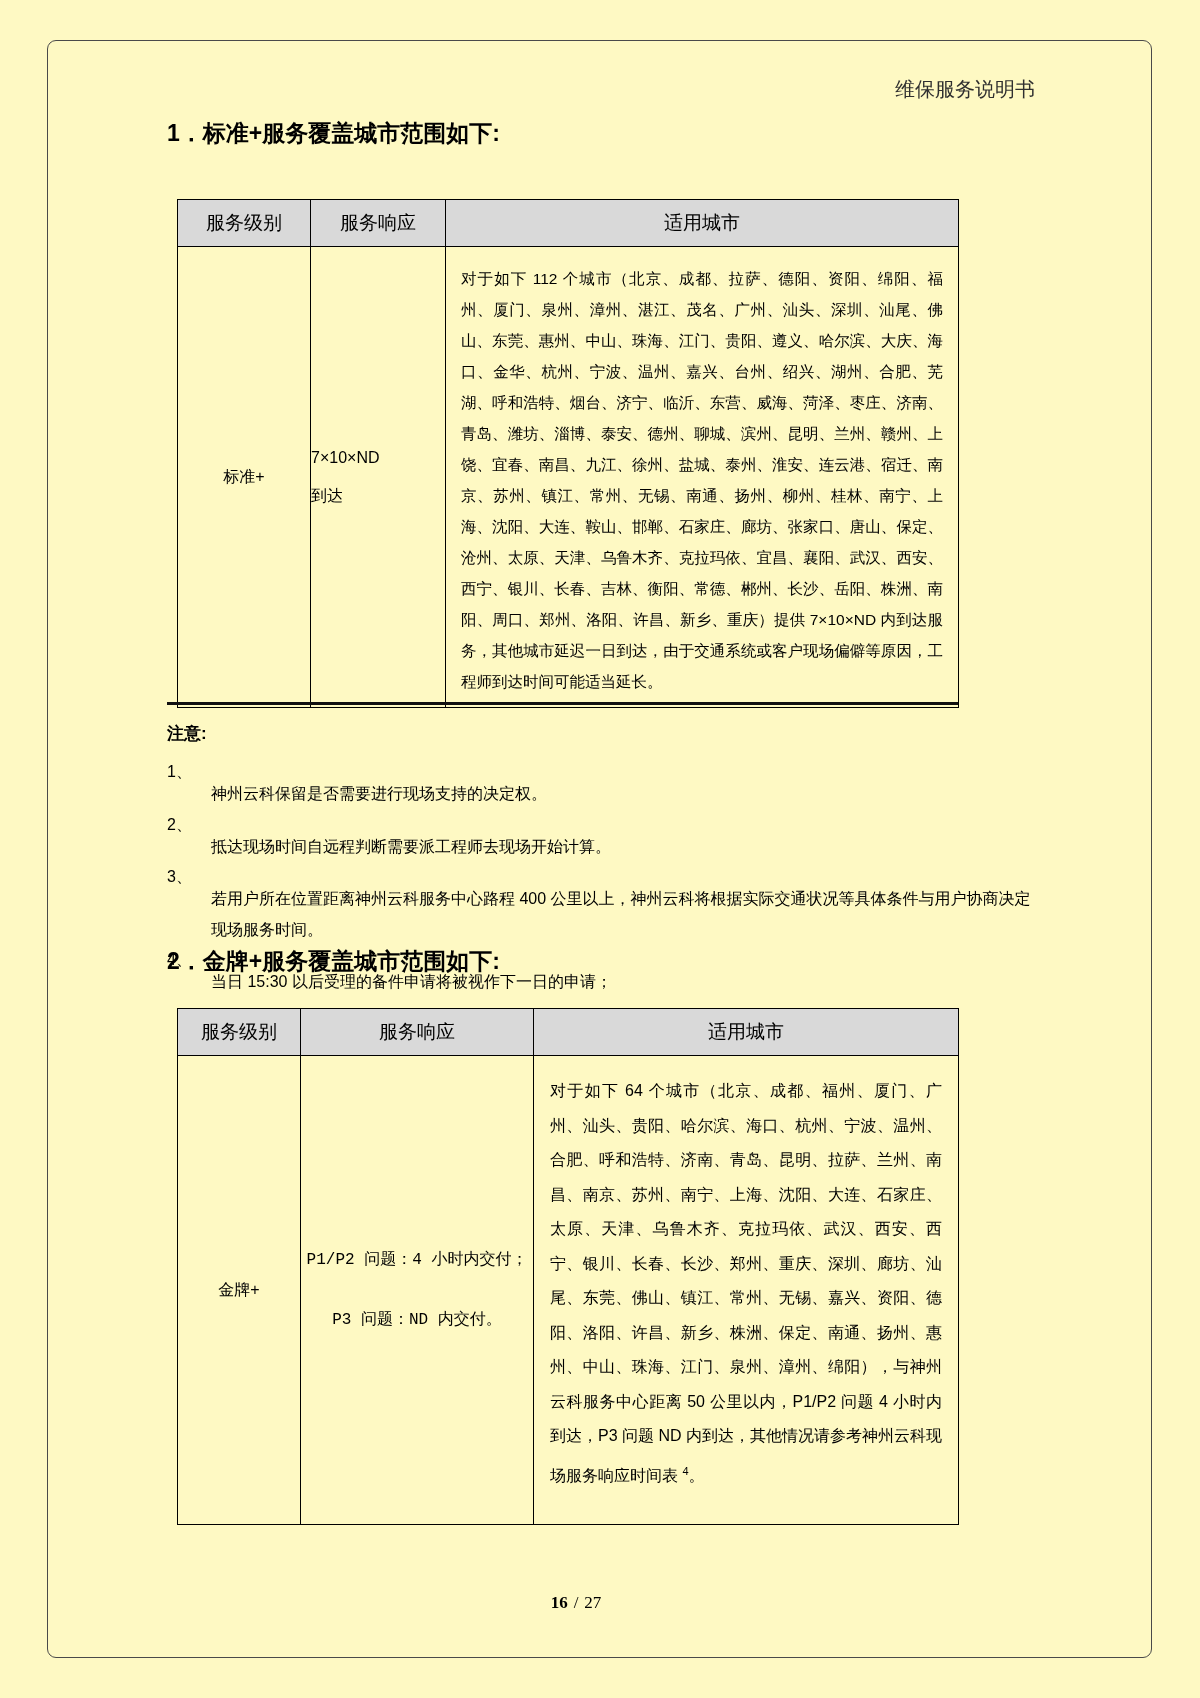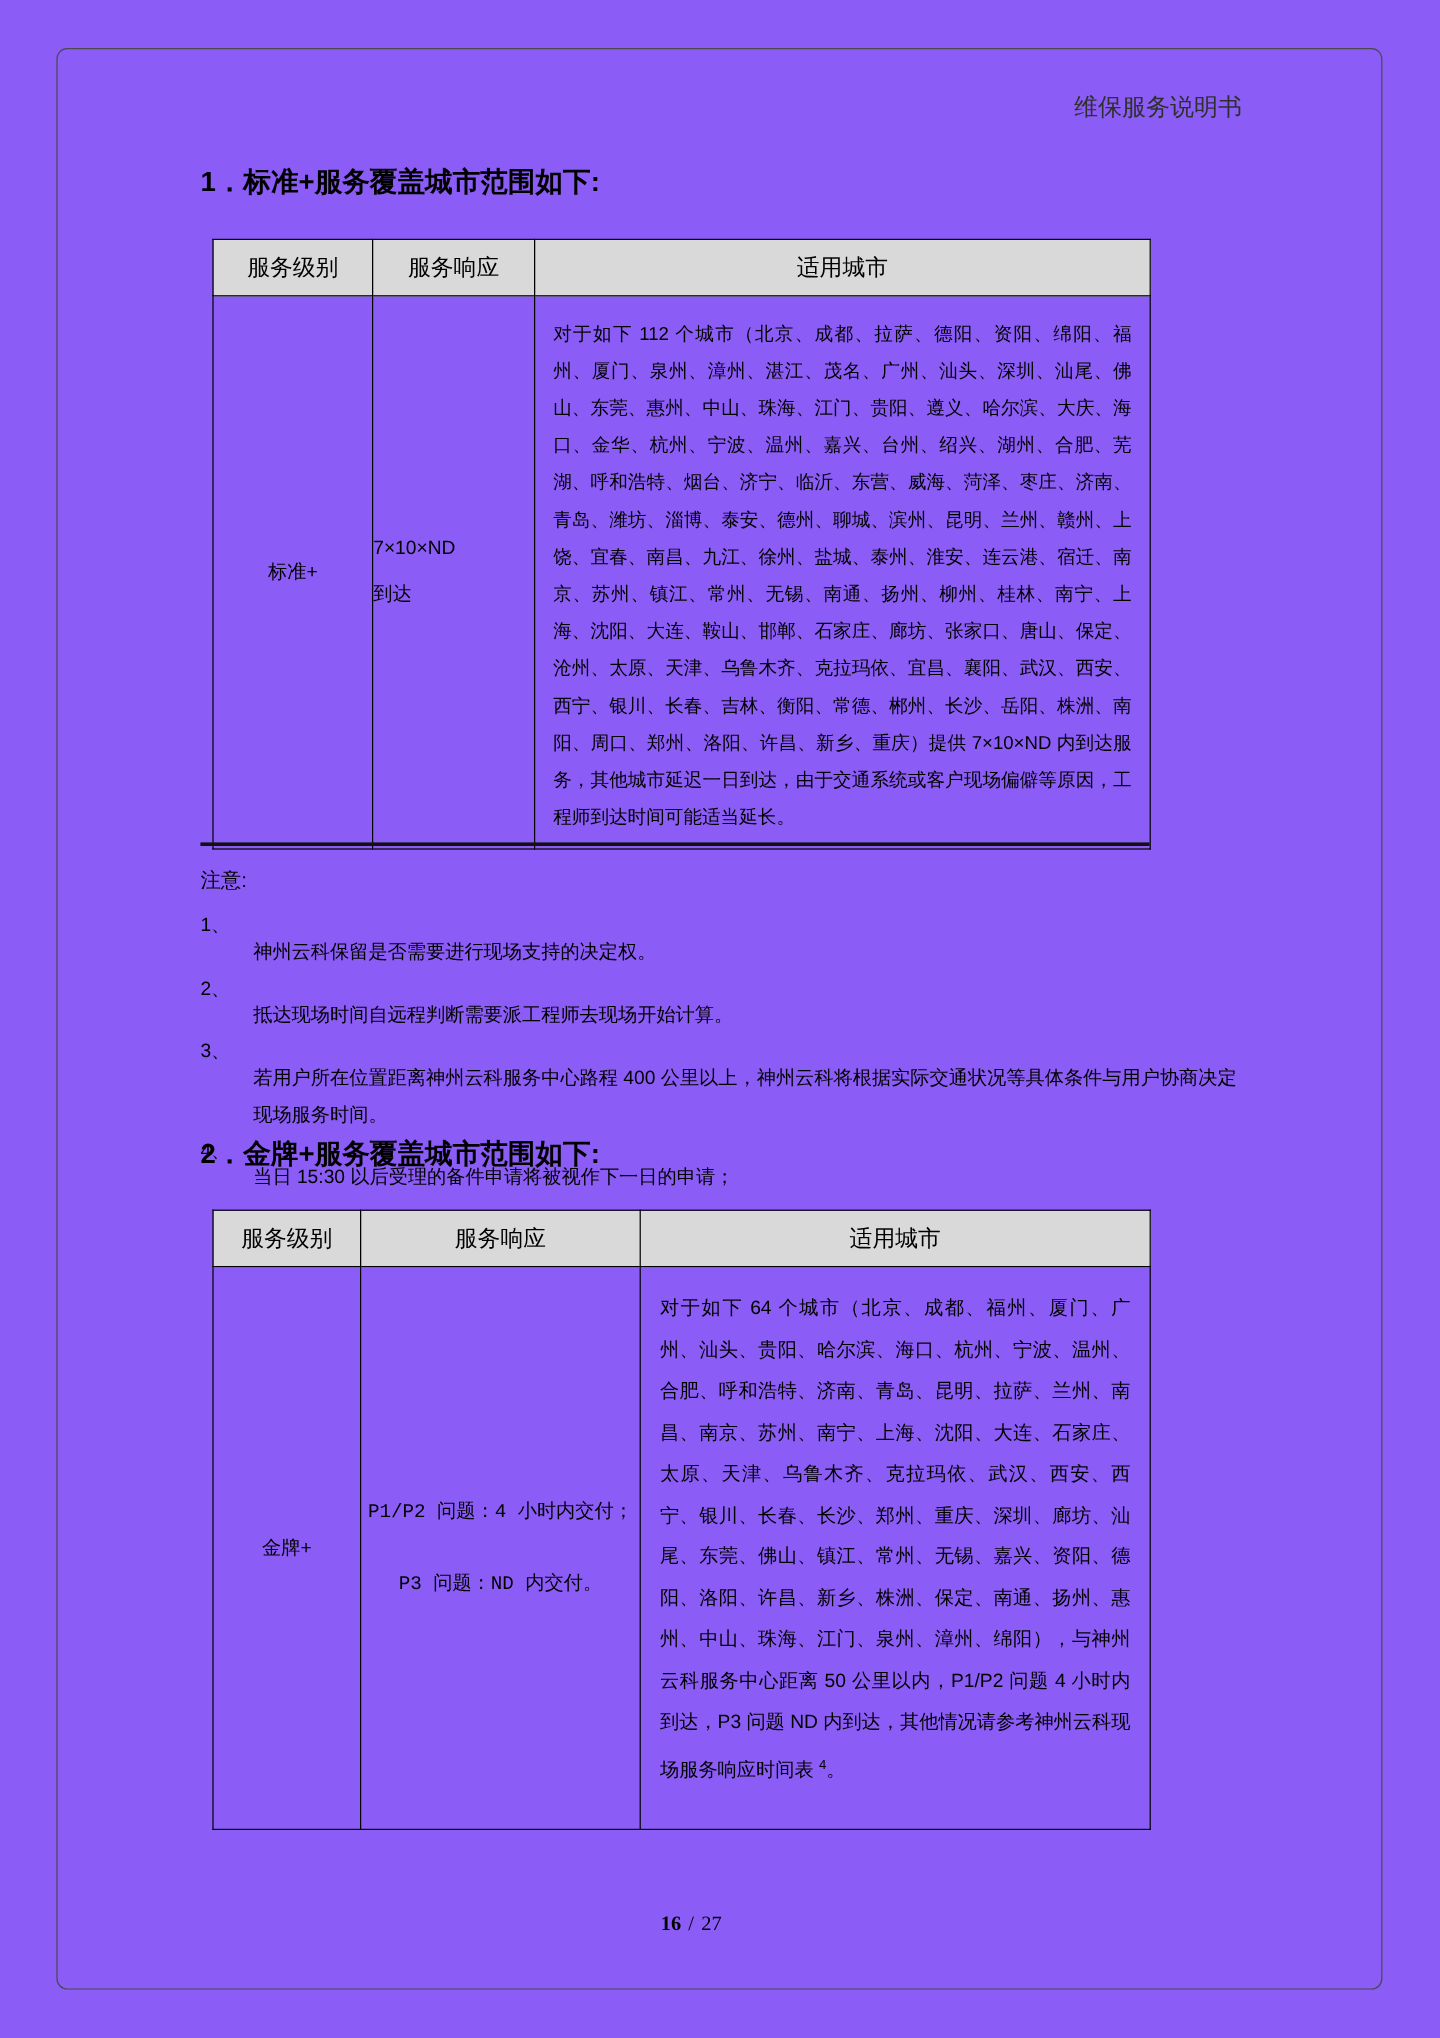--- a/index.html
+++ b/index.html
@@ -1,23 +1,23 @@
 <!DOCTYPE html>
 <html><head>
 <meta charset="utf-8">
 <style>
   html,body{margin:0;padding:0;background:#e8e8e8;}
-  .page{position:relative;width:1200px;height:1698px;background:#8b5cf6;margin:0 auto;
+  .page{position:relative;width:1200px;height:1698px;background:#fef9c3;margin:0 auto;
         font-family:"Liberation Sans","DejaVu Sans",sans-serif;color:#000;overflow:hidden;}
   .page-frame{position:absolute;left:47px;top:40px;width:1103px;height:1616px;
         border:1px solid #4a4a4a;border-radius:9px;}
   .doc-header{position:absolute;top:76px;left:167px;width:868px;text-align:right;
         font-family:"Liberation Serif","DejaVu Serif",serif;font-size:20px;color:#2f2f2f;}
   .sec-heading{position:absolute;left:167px;margin:0;font-size:23px;font-weight:700;color:#000;}
-  .sec-heading.s1{top:136px;}
+  .sec-heading.s1{top:118px;}
   .sec-heading.s2{top:946px;}
   table.svc{position:absolute;left:177px;border-collapse:collapse;table-layout:fixed;}
   table.t1{top:199px;width:781px;}
   table.t2{top:1008px;width:781px;}
   table.svc th,table.svc td{border:1px solid #000;padding:0;}
   table.svc th{height:46px;background:#d9d9d9;font-size:19px;font-weight:400;text-align:center;vertical-align:middle;}
   table.t1 td{height:440px;}
   table.t2 td{height:468px;}
   td.cell-center{text-align:center;vertical-align:middle;font-size:16px;}
   .t1 td.c2 .resp-line{line-height:38px;font-size:16px;text-align:left;}
@@ -25,21 +25,21 @@
   .cities-par{margin:0;padding:16px 15px 10px 15px;font-size:15.5px;line-height:31px;
         text-align:justify;text-justify:inter-ideograph;}
   .t2 .cities-par{padding:18px 16px 10px 16px;font-size:16px;line-height:34.5px;}
   .cities-par sup{font-size:11px;}
   .t2 td.c1{}
   .t2 td.c2{vertical-align:middle;font-family:Liberation Mono, monospace;}
   .t2 td.c2 p{margin:0 0 26px 0;font-size:16px;line-height:34px;text-align:center;}
   .t2 td.c2 p:last-child{margin:0;}
   .divider{position:absolute;top:702px;left:167px;width:791px;height:3px;background:#111;}
   .notes{position:absolute;top:720px;left:167px;width:872px;}
-  .notes-title{font-size:17px;font-weight:400;line-height:28px;margin-bottom:9px;}
+  .notes-title{font-size:17px;font-weight:700;line-height:28px;margin-bottom:9px;}
   .note-item{display:flex;font-size:16px;line-height:30.5px;}
   .note-num{flex:0 0 44px;}
   .note-text{flex:1;margin-top:22px;}
   .page-footer{position:absolute;top:1593px;left:167px;width:772px;text-align:center;
         font-family:"Liberation Serif","DejaVu Serif",serif;font-size:17px;color:#000;}
   .pg-cur{font-weight:700;margin-left:46px;}
   .pg-sep{margin:0 6px;}
 </style>
 </head>
 <body>

